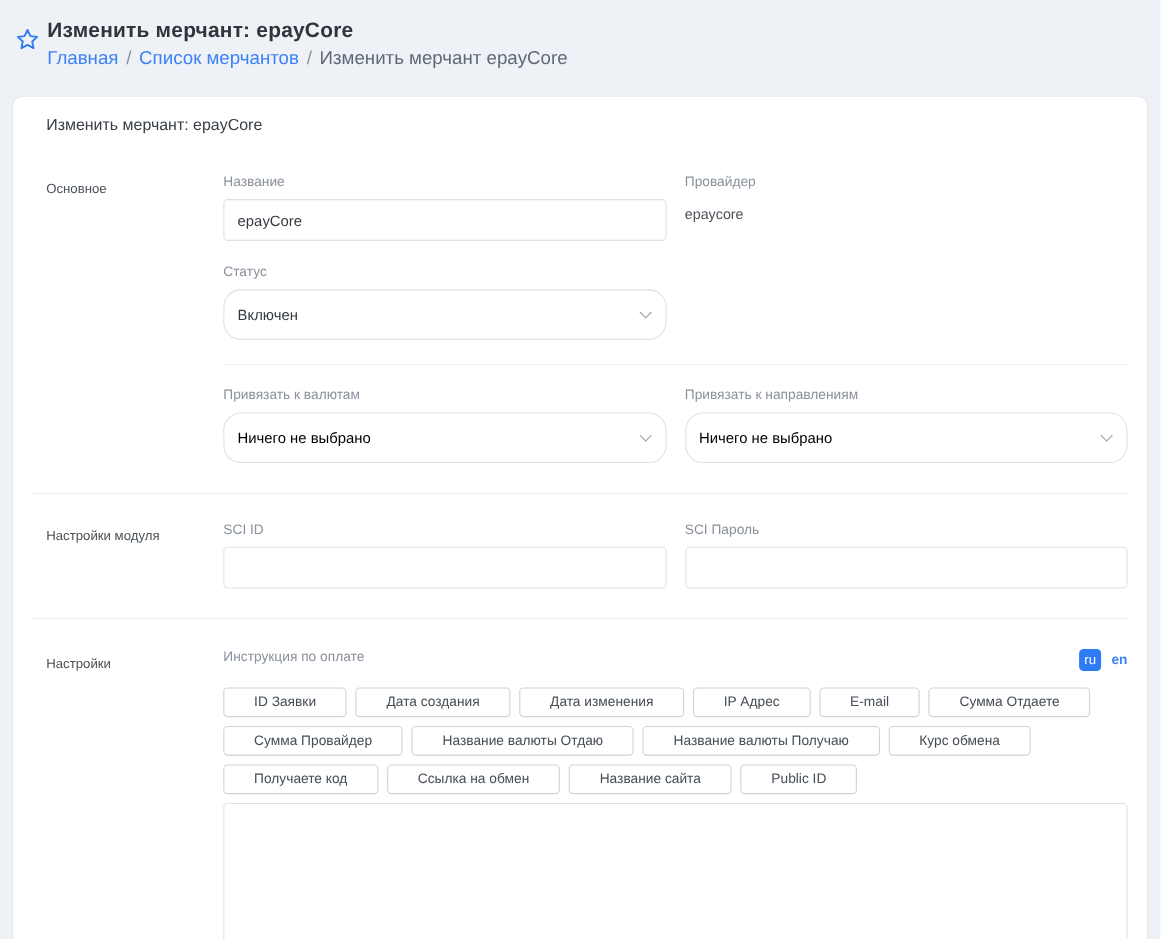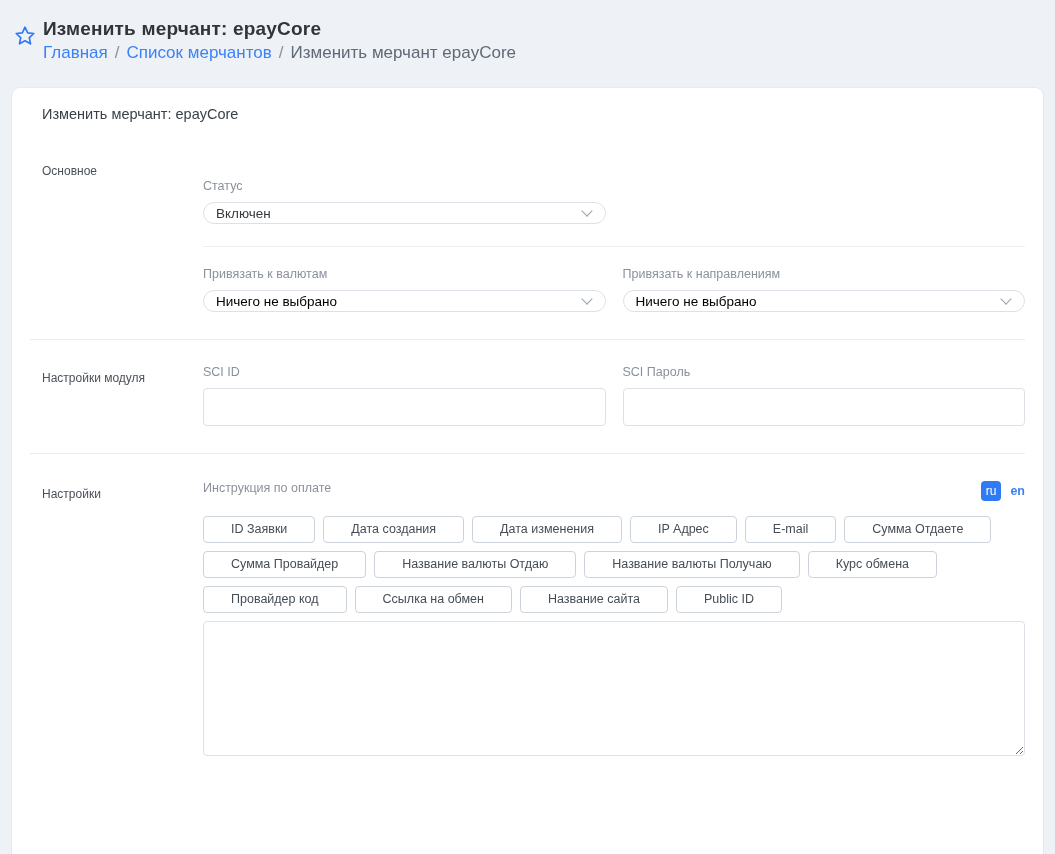--- a/index.html
+++ b/index.html
@@ -43,21 +43,21 @@
   .input {
     width: 100%; height: 38px;
     border: 1px solid #dde1e7; border-radius: 4px;
     padding: 0 12px; font-size: 13.5px; color: #343a40;
     background: #fff; font-family: "Liberation Sans", sans-serif;
     outline: none;
   }
   .static-value { font-size: 13px; color: #4a5159; padding-top: 6px; }
 
   .select {
-    position: relative; height: 22px;
+    position: relative; height: 46px;
     border: 1px solid #dde1e7; border-radius: 16px;
     display: flex; align-items: center;
     padding: 0 32px 0 12px;
     font-size: 13.5px; color: #343a40; background: #fff; cursor: pointer; text-align: right;
   }
   .select .ph { color: #000000; }
   .chevron {
     position: absolute; right: 14px; top: 50%;
     width: 8px; height: 8px; margin-top: -6px;
     border-right: 1.5px solid #9aa3ad; border-bottom: 1.5px solid #9aa3ad;
@@ -116,20 +116,30 @@
     </div>
   </div>
 </div>
 
 <div class="card">
   <div class="card-title">Изменить мерчант: epayCore</div>
 
   <div class="form-row">
     <div class="row-label">Основное</div>
     <div class="fields">
+      <div class="two-col">
+        <div class="col">
+          <div class="field-label">Название</div>
+          <input class="input" type="text" value="epayCore" style="">
+        </div>
+        <div class="col">
+          <div class="field-label">Провайдер</div>
+          <div class="static-value">epaycore</div>
+        </div>
+      </div>
 
       <div class="mt-21">
         <div class="field-label">Статус</div>
         <div class="select half">
           <span>Включен</span>
           <span class="chevron"></span>
         </div>
       </div>
 
       <hr class="inner">
@@ -189,21 +199,21 @@
         <button class="chip">ID Заявки</button>
         <button class="chip">Дата создания</button>
         <button class="chip">Дата изменения</button>
         <button class="chip">IP Адрес</button>
         <button class="chip">E-mail</button>
         <button class="chip">Сумма Отдаете</button>
         <button class="chip">Сумма Провайдер</button>
         <button class="chip">Название валюты Отдаю</button>
         <button class="chip">Название валюты Получаю</button>
         <button class="chip">Курс обмена</button>
-        <button class="chip">Провайдер код</button>
+        <button class="chip">Получаете код</button>
         <button class="chip">Ссылка на обмен</button>
         <button class="chip">Название сайта</button>
         <button class="chip">Public ID</button>
       </div>
 
       <textarea class="textarea" style=""></textarea>
     </div>
   </div>
 </div>
 

